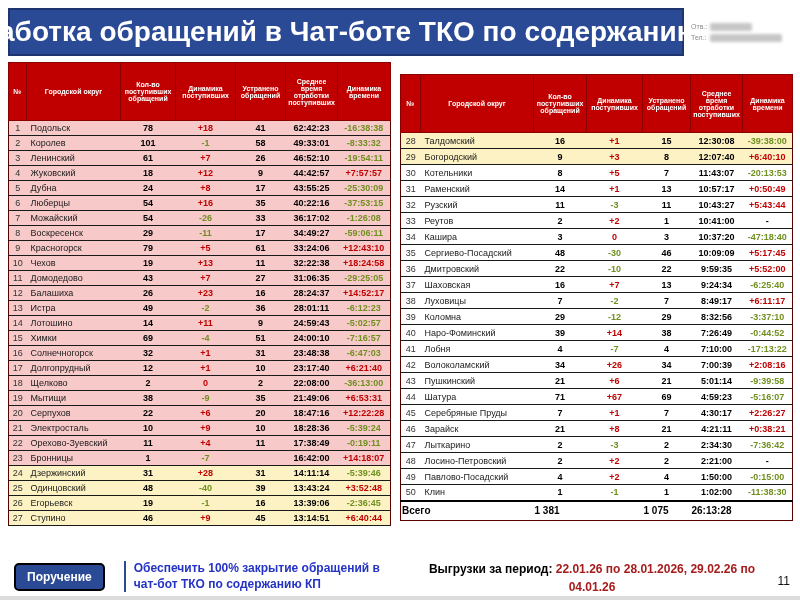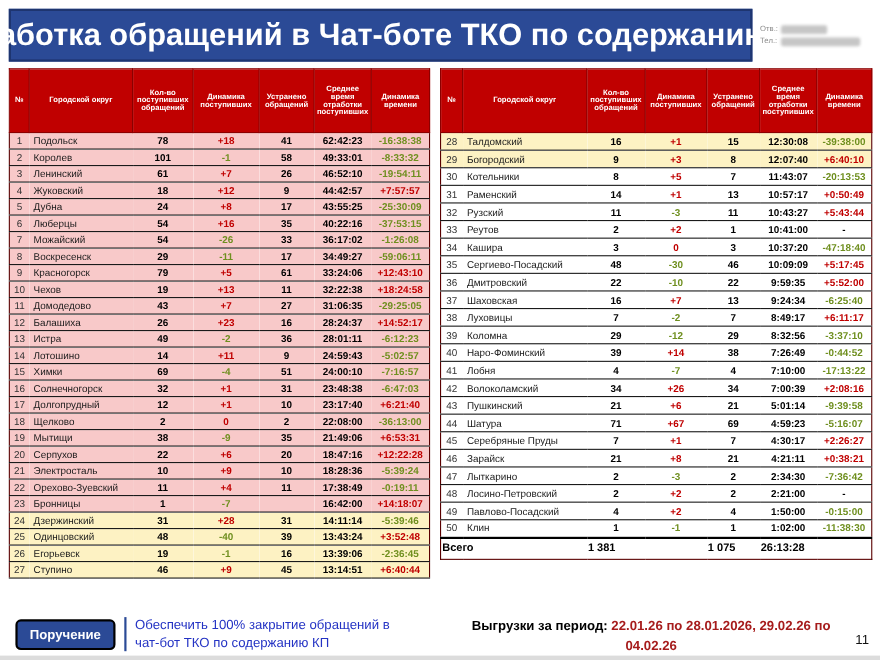--- a/index.html
+++ b/index.html
@@ -17,21 +17,21 @@
   .contact { position:absolute; left:691px; top:21px; font-size:7px; color:#8a8a8a; }
   .contact-line { display:flex; align-items:center; gap:3px; height:11px; }
   .blur-box { display:inline-block; height:8px; background:#c6c6c6; filter:blur(1.5px); border-radius:2px; }
   .blur-short { width:42px; } .blur-long { width:72px; }
 
   table.data-table {
     position:absolute; top:62px; border-collapse:collapse; table-layout:fixed;
     font-size:9px; border:1px solid #5a0000;
   }
   table.left-t { left:8px; width:382px; }
-  table.right-t { left:400px; width:392px; }
+  table.right-t { left:400px; width:392px;margin-top:12px; }
   thead th {
     background:#c00000; color:#ffffff; font-size:7px; font-weight:bold;
     border:1px solid #8b0000; padding:1px; height:58px; vertical-align:middle; text-align:center;
   }
   tbody td {
     border-bottom:1px solid #1a1a1a; padding:0 2px; text-align:center;
     white-space:nowrap; overflow:hidden; vertical-align:middle;
   }
   .left-t tbody td { height:15px; }
   .right-t tbody td { height:16px; }
@@ -47,22 +47,22 @@
   tr.total-row td {
     background:#fff; font-weight:bold; border-top:2px solid #000000; height:20px; font-size:10px;
   }
   .footer-left { position:absolute; left:14px; top:561px; display:flex; align-items:center; }
   .assignment-btn {
     background:#2b4a96; color:#fff; font-weight:bold; font-size:12px;
     padding:5px 11px; border:2px solid #000000; border-radius:5px; cursor:default; white-space:nowrap;
     font-family:"Liberation Sans", sans-serif;
   }
   .directive {
-    margin-left:8px; border-left:2px solid #2b4a96; padding-left:8px;
-    color:#2433c4; font-weight:normal; font-size:12px; width:265px; line-height:1.3;
+    margin-left:19px; border-left:2px solid #2b4a96; padding-left:8px;
+    color:#2433c4; font-weight:bold; font-size:12px; width:265px; line-height:1.3;
   }
   .footer-right {
     position:absolute; left:412px; top:560px; width:360px; text-align:center;
     font-size:12px; font-weight:bold; color:#000; line-height:1.5;
   }
   .dark-red { color:#a61c1c; }
   .bright-red { color:#d40000; }
   .page-number { position:absolute; right:10px; top:574px; font-size:12px; color:#111; }
   .bottom-strip { position:absolute; left:0; bottom:0; width:800px; height:4px; background:#dcdcdc; }
 </style>
@@ -595,21 +595,21 @@
 </table>
 
 <div class="footer-left">
   <button class="assignment-btn">Поручение</button>
   <div class="directive">Обеспечить 100% закрытие обращений в чат-бот ТКО по содержанию КП</div>
 </div>
 
 <div class="footer-right">
   <div>
     <span>Выгрузки за период:</span>
-    <span class="dark-red">22.01.26 по 28.01.2026, 29.02.26 по 04.02.26</span>
+    <span class="dark-red">22.01.26 по 28.01.2026, 29.02.26 по 04.01.26</span>
   </div>
   <div>
     <span>Срез на</span>
     <span class="bright-red">9:00</span>
     <span class="dark-red">05.02.2026</span>
   </div>
 </div>
 
 <div class="page-number">11</div>
 <div class="bottom-strip"></div>

